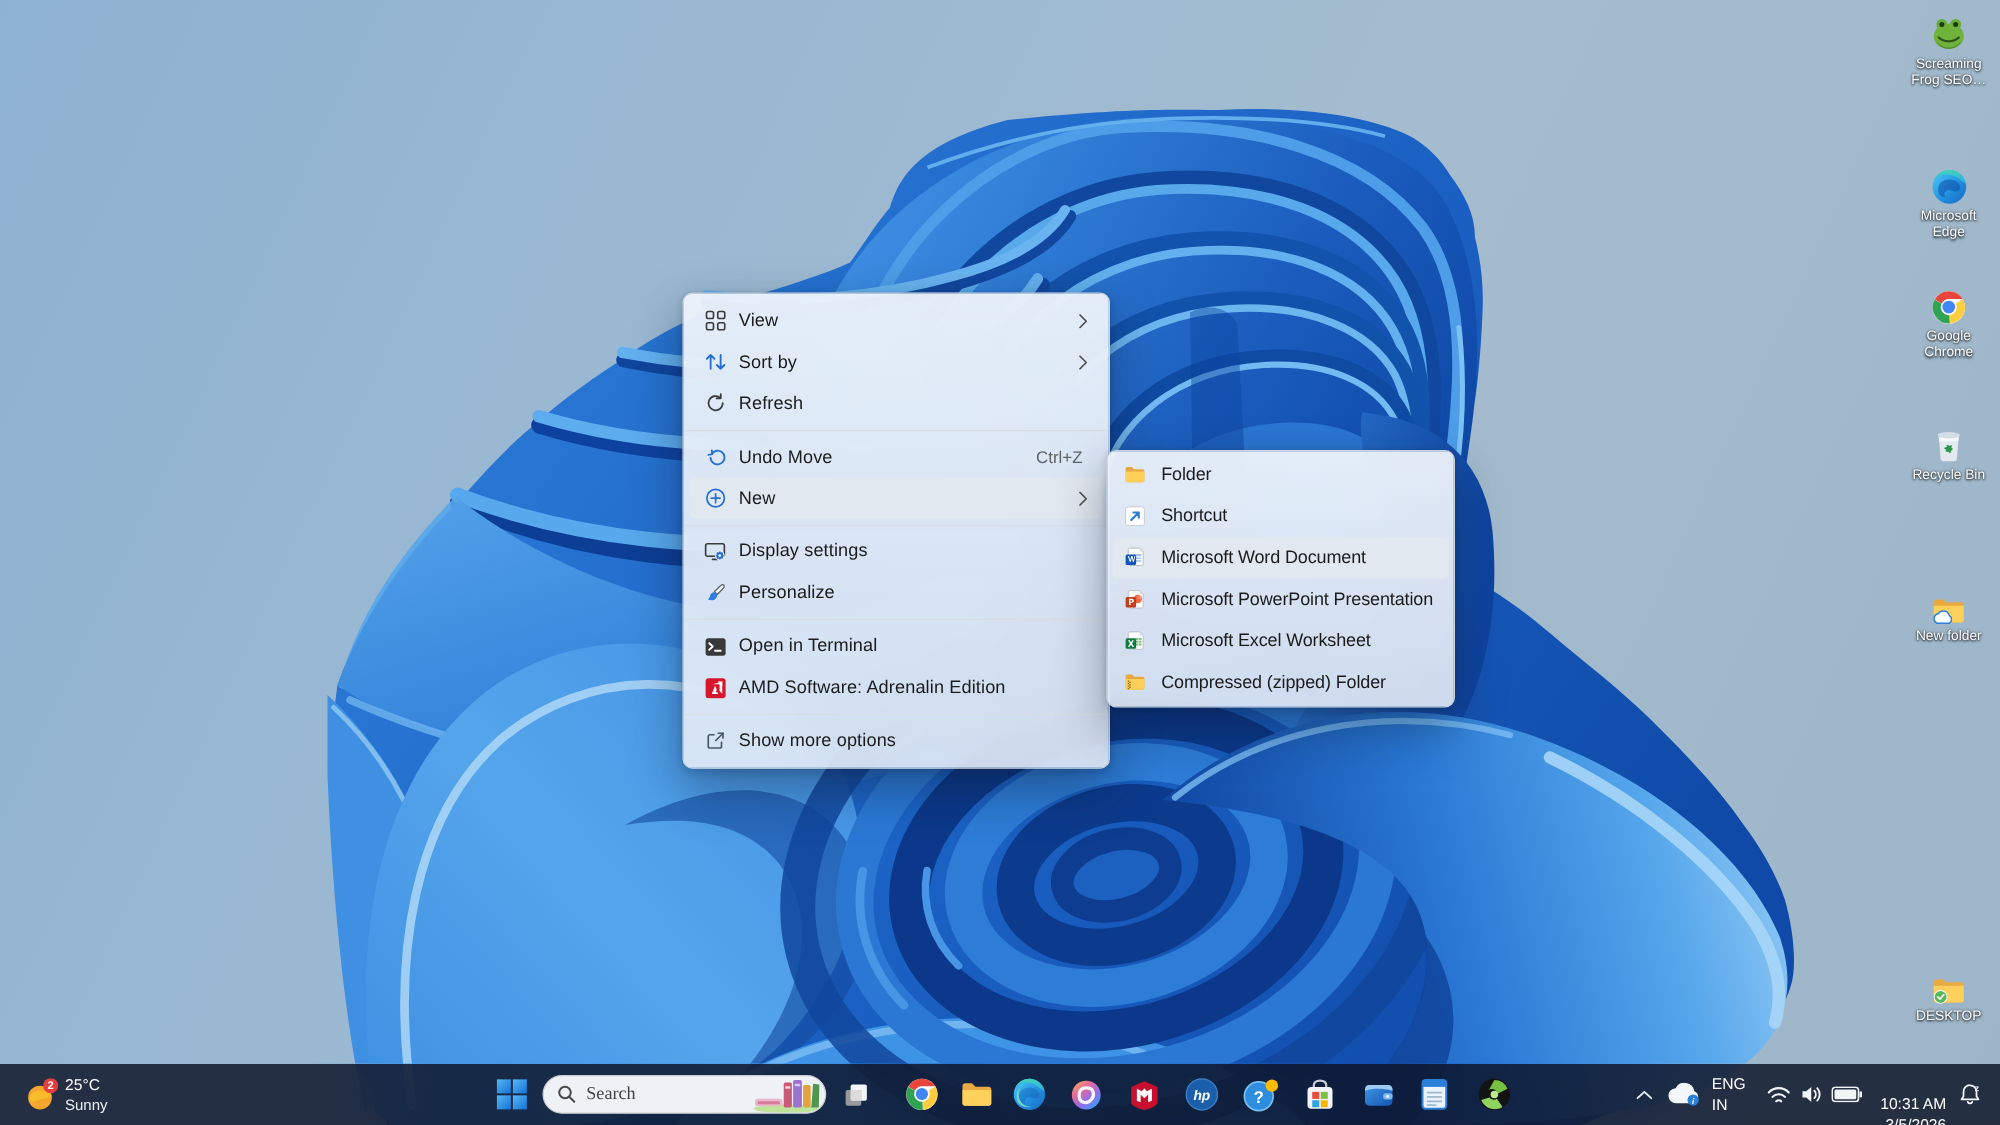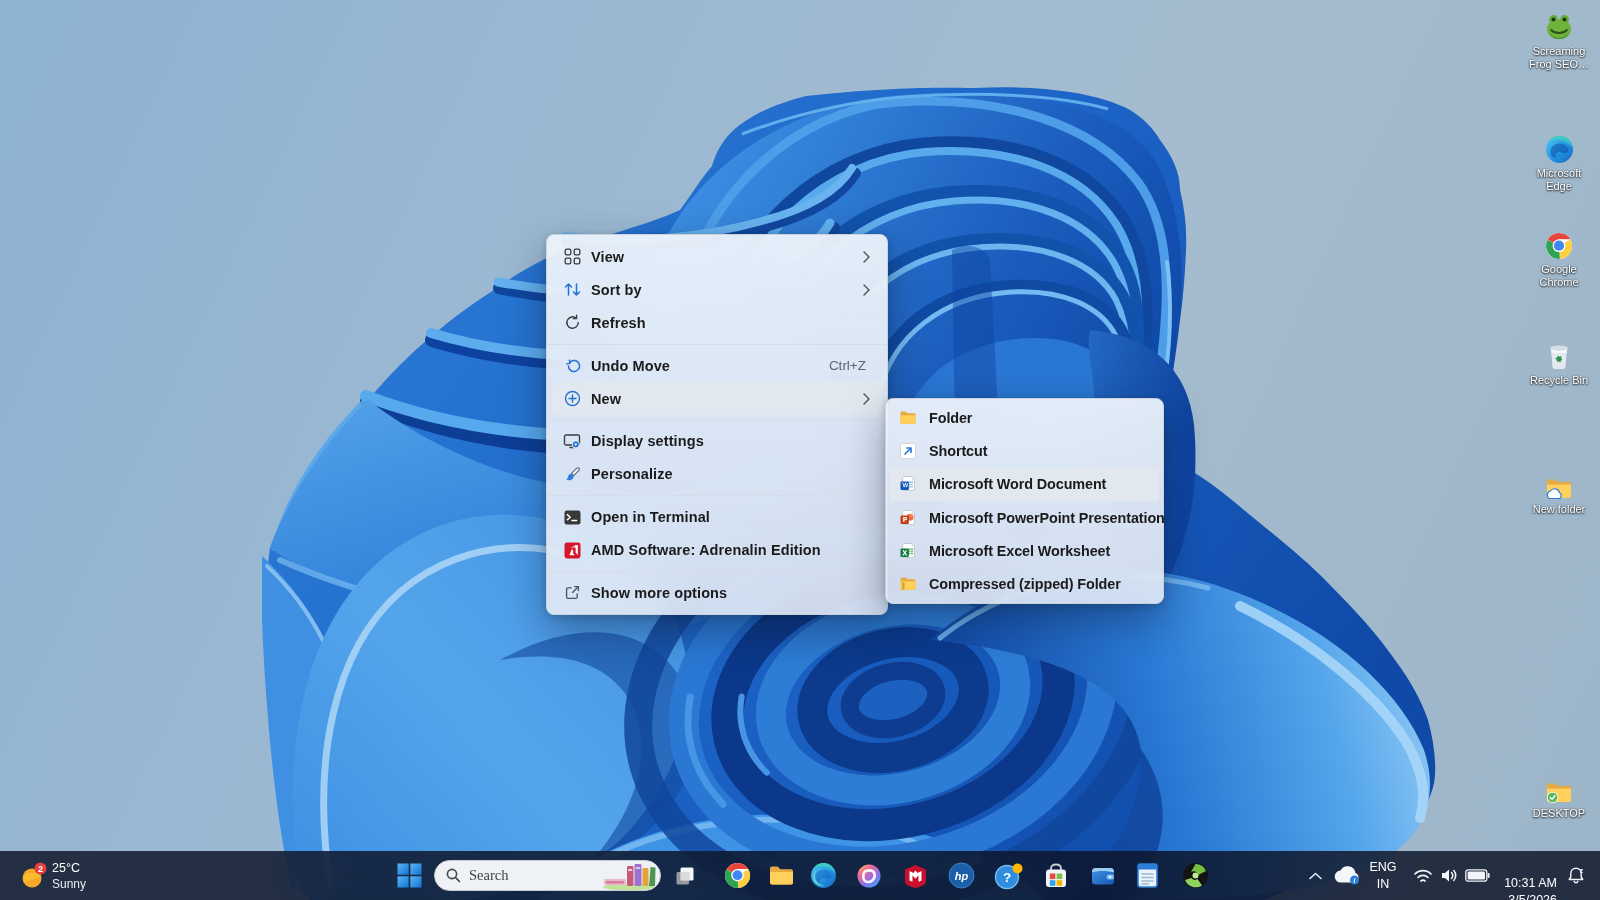--- a/index.html
+++ b/index.html
@@ -5,40 +5,40 @@
   html,body{margin:0;padding:0;width:1600px;height:900px;overflow:hidden;
     font-family:"Liberation Sans",sans-serif;}
   #stage{position:relative;width:1600px;height:900px;overflow:hidden;
     background:linear-gradient(115deg,#8eb2d2 0%,#9cb9d2 35%,#a4bcce 60%,#9db5c8 100%);}
   #wall{position:absolute;left:0;top:0;}
   
   .menu{position:absolute;background:linear-gradient(180deg,rgba(243,247,252,0.92) 0%,rgba(232,237,246,0.88) 100%);
     backdrop-filter:blur(28px);border:1px solid #ccd2da;border-radius:8px;box-sizing:border-box;
     box-shadow:0 16px 40px rgba(10,20,40,.38),0 2px 8px rgba(10,20,40,.18);}
   #menu{left:546px;top:234px;width:342px;padding:5px 0;}
-  #sub{left:885px;top:398px;width:279px;padding:2px 0;}
+  #sub{left:885px;top:360px;width:279px;padding:2px 0;}
   .mi{height:33.2px;display:flex;align-items:center;margin:0 5px;border-radius:4px;position:relative;}
   #sub .mi{height:33.35px;margin:0 4px;}
   .mi.hl{background:#e2e8f0;}
   .ic{width:18px;height:18px;margin-left:11px;margin-right:10px;flex:none;display:flex;align-items:center;justify-content:center;}
   #sub .ic{margin-left:9px;margin-right:12px;}
   #sub .lbl{font-size:14.4px;letter-spacing:-0.1px;}
-  .lbl{font-size:14.5px;color:#1b1b1b;white-space:nowrap;letter-spacing:.1px;font-weight:bold;}
+  .lbl{font-size:14.5px;color:#1b1b1b;white-space:nowrap;letter-spacing:.1px;}
   .accel{margin-left:auto;font-size:13.5px;color:#5f6368;padding-right:16px;}
   .chev{margin-left:auto;padding-right:12px;display:flex;align-items:center;}
   .sep{height:1px;background:#d8dde4;margin:4.2px 1px;}
   
   .dico{position:absolute;width:90px;display:flex;flex-direction:column;align-items:center;}
   .dico .dlbl{margin-top:3px;font-size:11px;line-height:13px;color:#fff;text-align:center;
     text-shadow:0 1px 2px rgba(0,0,0,.85),0 0 2px rgba(0,0,0,.6);}
   
   #tb{position:absolute;left:0;top:851px;width:1600px;height:49px;
     background:rgba(13,19,38,0.83);backdrop-filter:blur(26px) saturate(1.05);}
   .tbi{position:absolute;top:0;height:49px;display:flex;align-items:center;justify-content:center;}
-  .trtxt{color:#fff;font-size:12px;line-height:17px;text-align:center;}
+  .trtxt{color:#fff;font-size:12px;line-height:17px;}
 </style>
 </head>
 <body>
 <div id="stage">
   <svg id="wall" width="1600" height="900" viewBox="0 0 1600 900">
     <defs>
       <linearGradient id="gBase" x1="0" y1="0.1" x2="1" y2="0.6">
         <stop offset="0" stop-color="#2e7fd9"></stop>
           <stop offset="0.55" stop-color="#1c63c6"></stop>
           <stop offset="1" stop-color="#0f4aa8"></stop>

